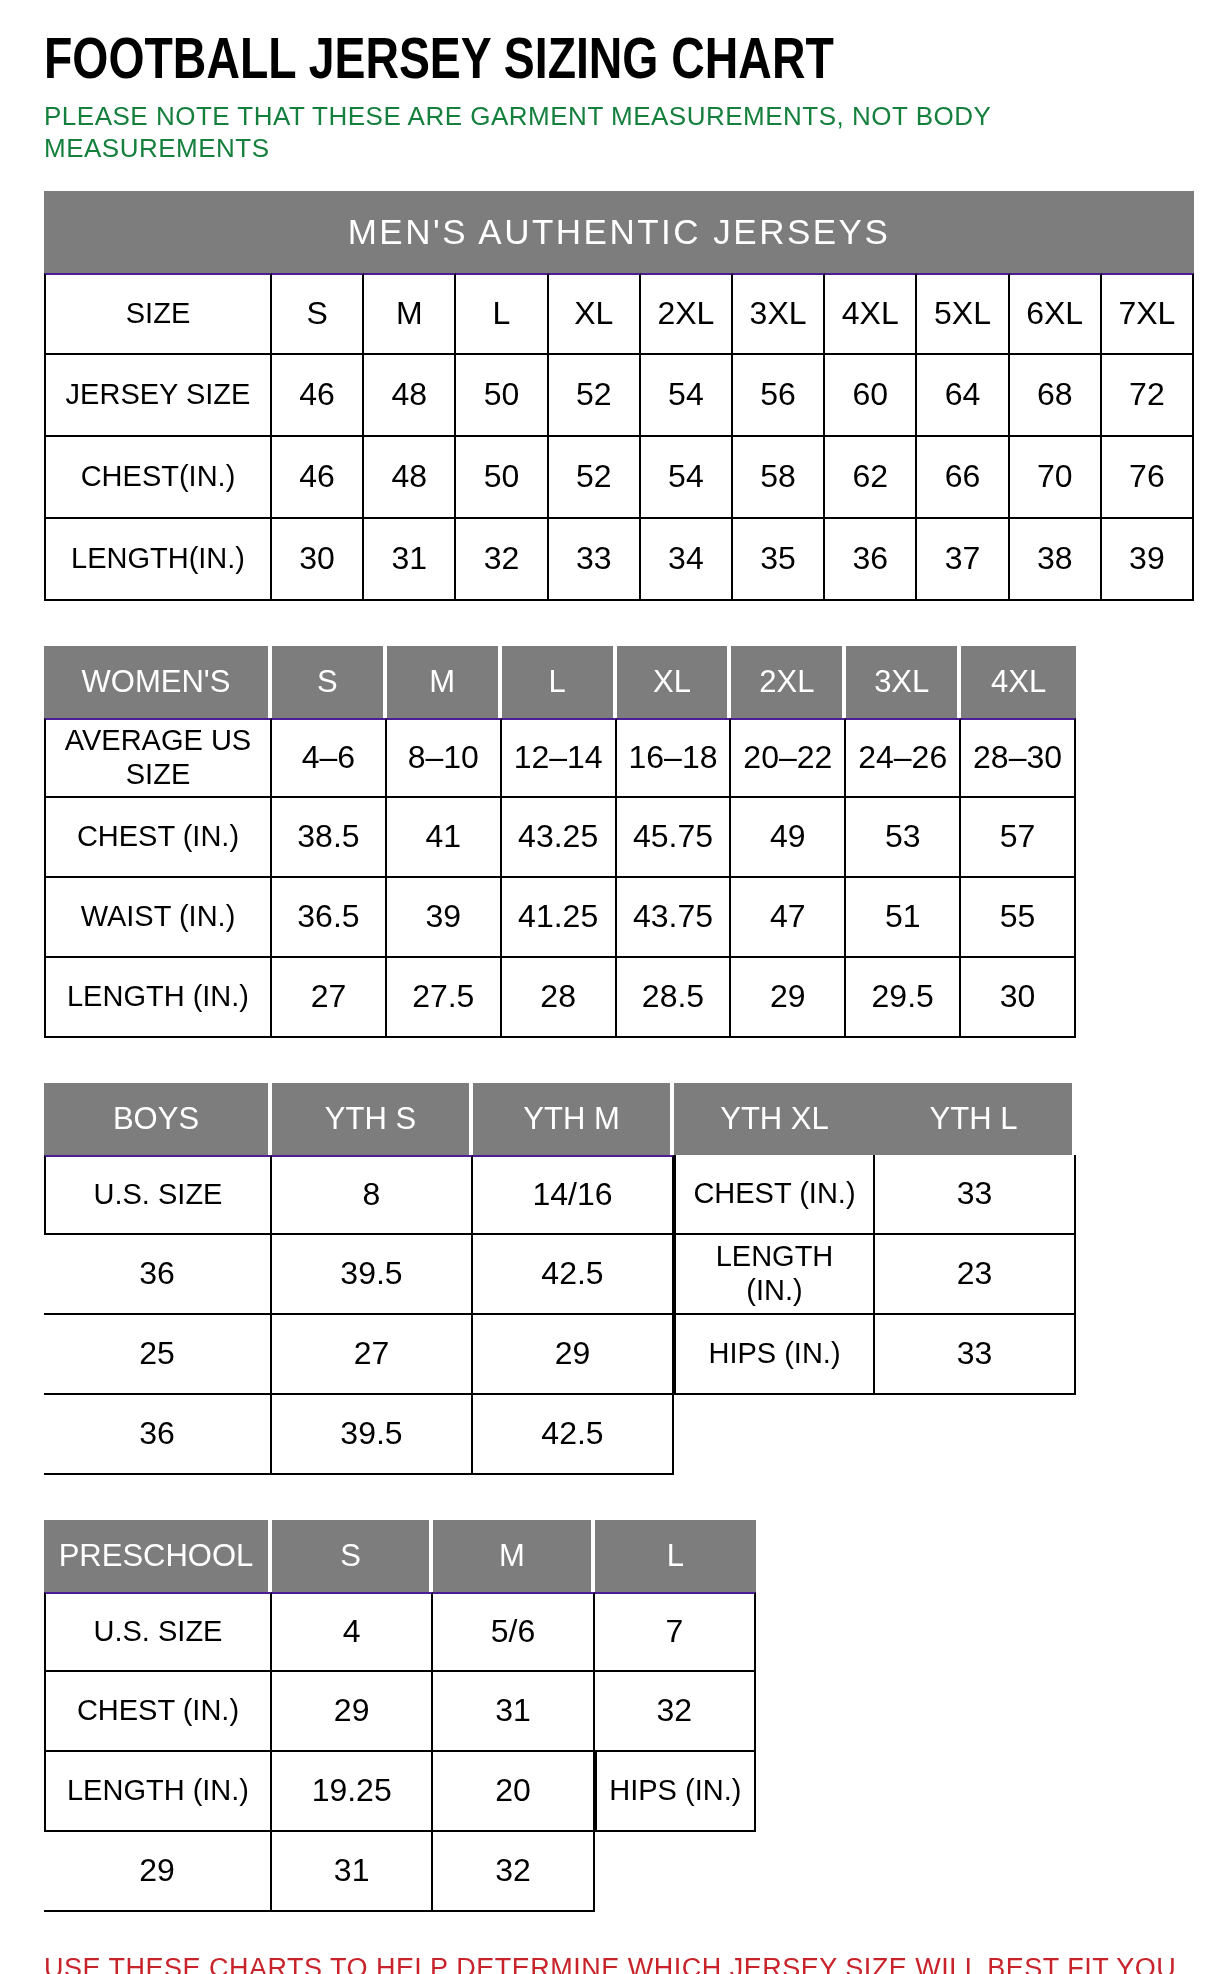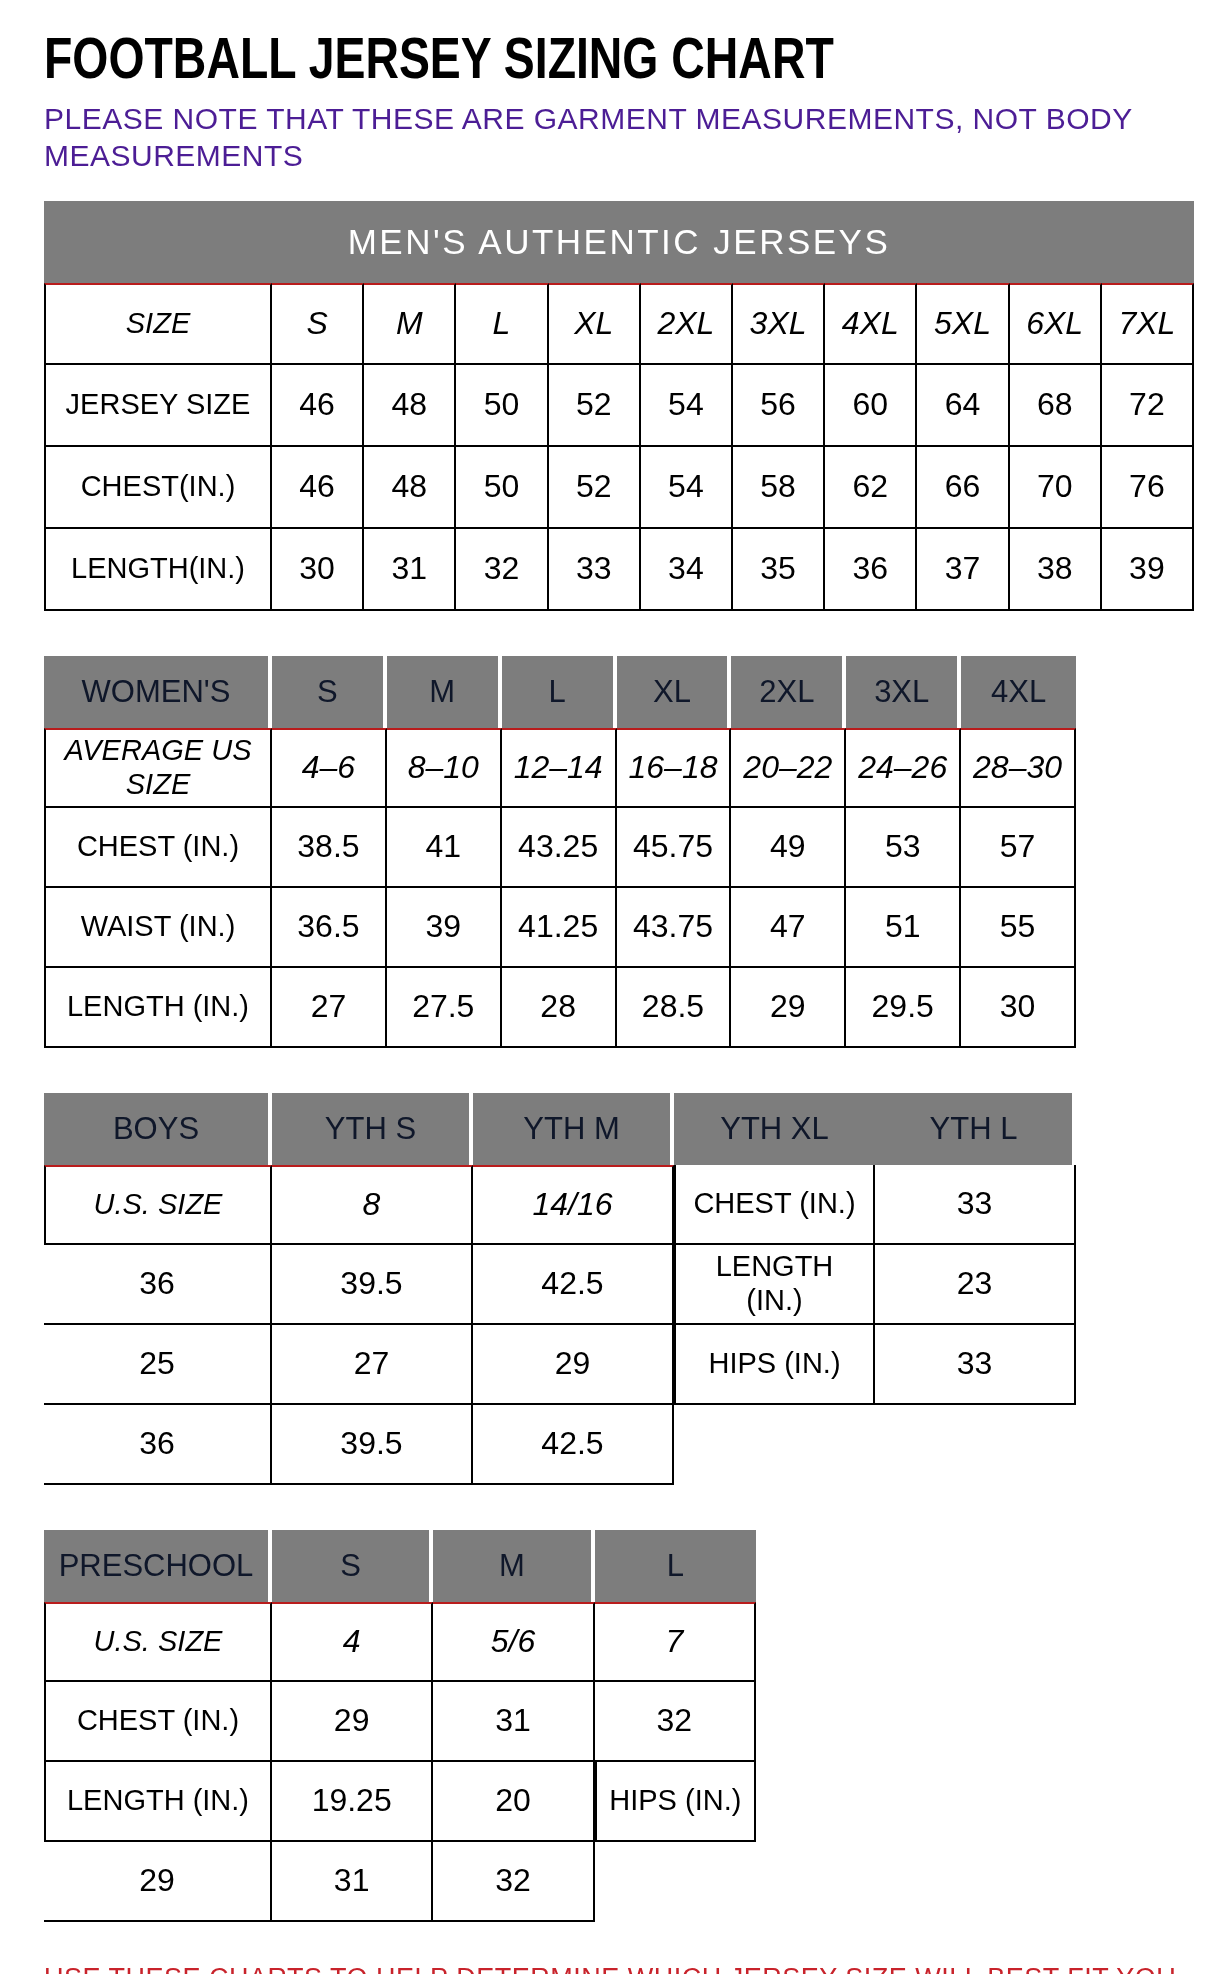--- a/index.html
+++ b/index.html
@@ -16,42 +16,42 @@
     font-weight: 900;
     font-size: 58px;
     line-height: 1.1;
     color: #000000;
     white-space: nowrap;
     transform: scaleX(0.8);
     transform-origin: left center;
     margin-bottom: 10px;
   }
   .note {
-    color: #4c1d95;
-    font-size: 30px;
+    color: #15803d;
+    font-size: 26px;
     line-height: 1.25;
     max-width: 1090px;
     margin-bottom: 26px;
     letter-spacing: 0.5px;
   }
   .tbl { display: grid; margin-bottom: 45px; border-radius: 13px; }
   .tbl-mens { width: 1150px; }
   .tbl-womens, .tbl-boys { width: 1032px; }
   .tbl-preschool { width: 712px; }
   .ttl {
     background: #7d7d7d;
     color: #ffffff;
     height: 82px;
     display: flex; align-items: center; justify-content: center;
     font-size: 35px;
     letter-spacing: 2.5px;
   }
   .hcell {
     background: #7d7d7d;
-    color: #0f172a;
+    color: #ffffff;
     height: 72px;
     display: flex; align-items: center; justify-content: center;
     font-size: 31px;
     border-right: 4px solid #ffffff;
     text-align: center;
   }
   .hcell.hlast { border-right: none; }
   .cell {
     background: #ffffff;
     min-height: 80px;
@@ -59,21 +59,21 @@
     font-size: 32px;
     text-align: center;
     line-height: 1.15;
     padding: 4px 8px;
     border-right: 2px solid #000000;
     border-bottom: 2px solid #000000;
     color: #000000;
   }
   .tbl-mens .cell { min-height: 82px; }
   .cell.c0 { border-left: 2px solid #000000; }
-  .cell.r0 { border-top: 2px solid #b91c1c; font-style: italic; }
+  .cell.r0 { border-top: 2px solid #4c1d95; }
   .cell.lab { font-size: 29px; }
   .footer-note {
     color: #c8232b;
     font-size: 27px;
     letter-spacing: 0.5px;
     margin-top: -4px;
   }
 </style>
 </head>
 <body>

